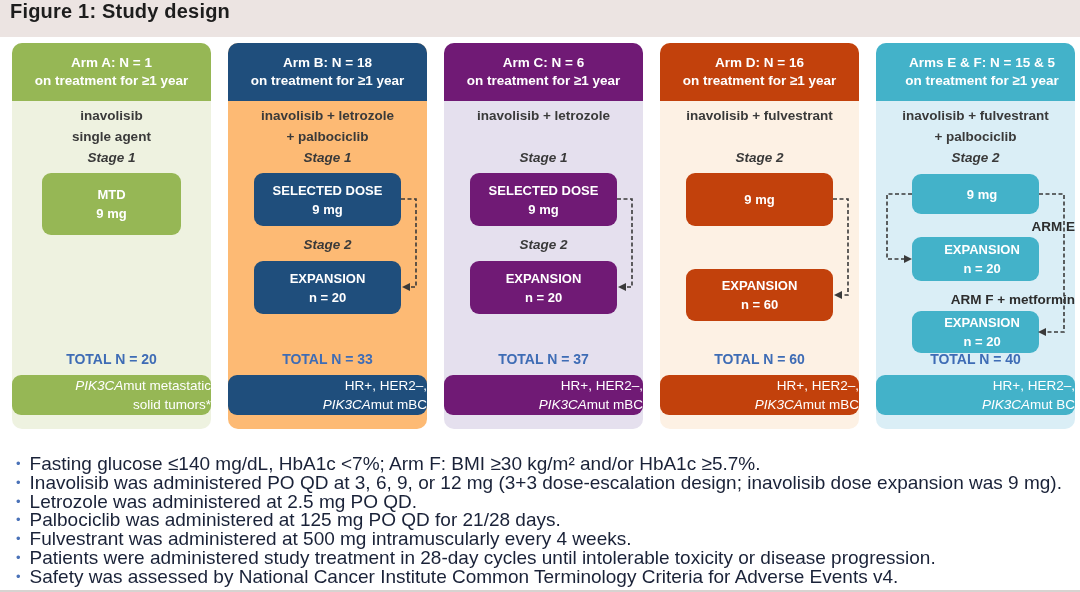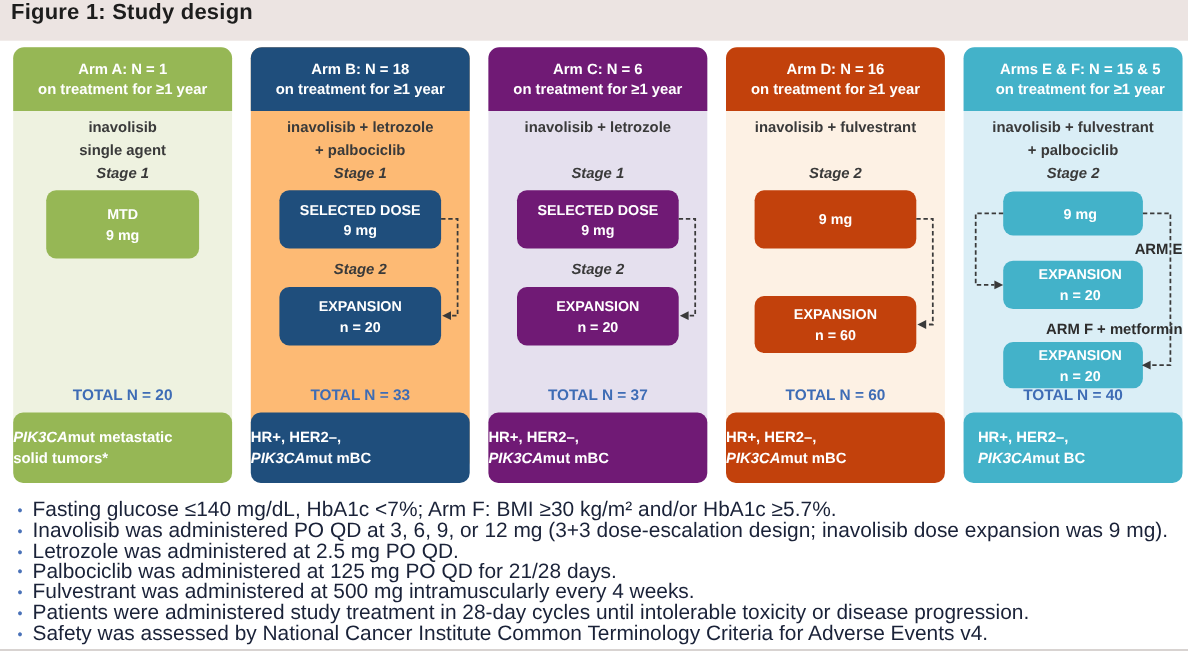--- a/index.html
+++ b/index.html
@@ -53,23 +53,23 @@
   }
   .armlabel{
     position:absolute;left:0;right:0;text-align:right;font-weight:bold;
     font-size:13.5px;color:#2d2d2d;margin-left:12px;
   }
   .total{
     position:absolute;top:308px;left:0;right:0;text-align:center;
     font-weight:bold;font-size:14px;color:#3e6cb5;
   }
   .cfooter{
-    position:absolute;top:332px;height:64px;left:0;right:0;border-radius:9px;
-    color:#ffffff;font-weight:bold;font-size:13.5px;line-height:19px;
-    display:flex;flex-direction:column;justify-content:center;align-items:flex-start;text-align:center;
+    position:absolute;top:332px;height:40px;left:0;right:0;border-radius:9px;
+    color:#ffffff;font-weight:normal;font-size:13.5px;line-height:19px;
+    display:flex;flex-direction:column;justify-content:center;align-items:flex-end;text-align:center;
   }
   .arrows{position:absolute;top:0;left:0;pointer-events:none;}
   .arrows path{fill:none;stroke:#3a3a3a;stroke-width:1.6;stroke-dasharray:4 2.5;}
   .arrows polygon{fill:#3a3a3a;}
   .footnotes{
     margin:26px 14px 0 16px;
   }
   .fnrow{display:flex;align-items:flex-start;line-height:18.8px;}
   .fnbullet{color:#4a72b8;font-size:13px;margin-right:9px;flex:0 0 auto;}
   .fntext{color:#1a2238;font-size:19px;}

